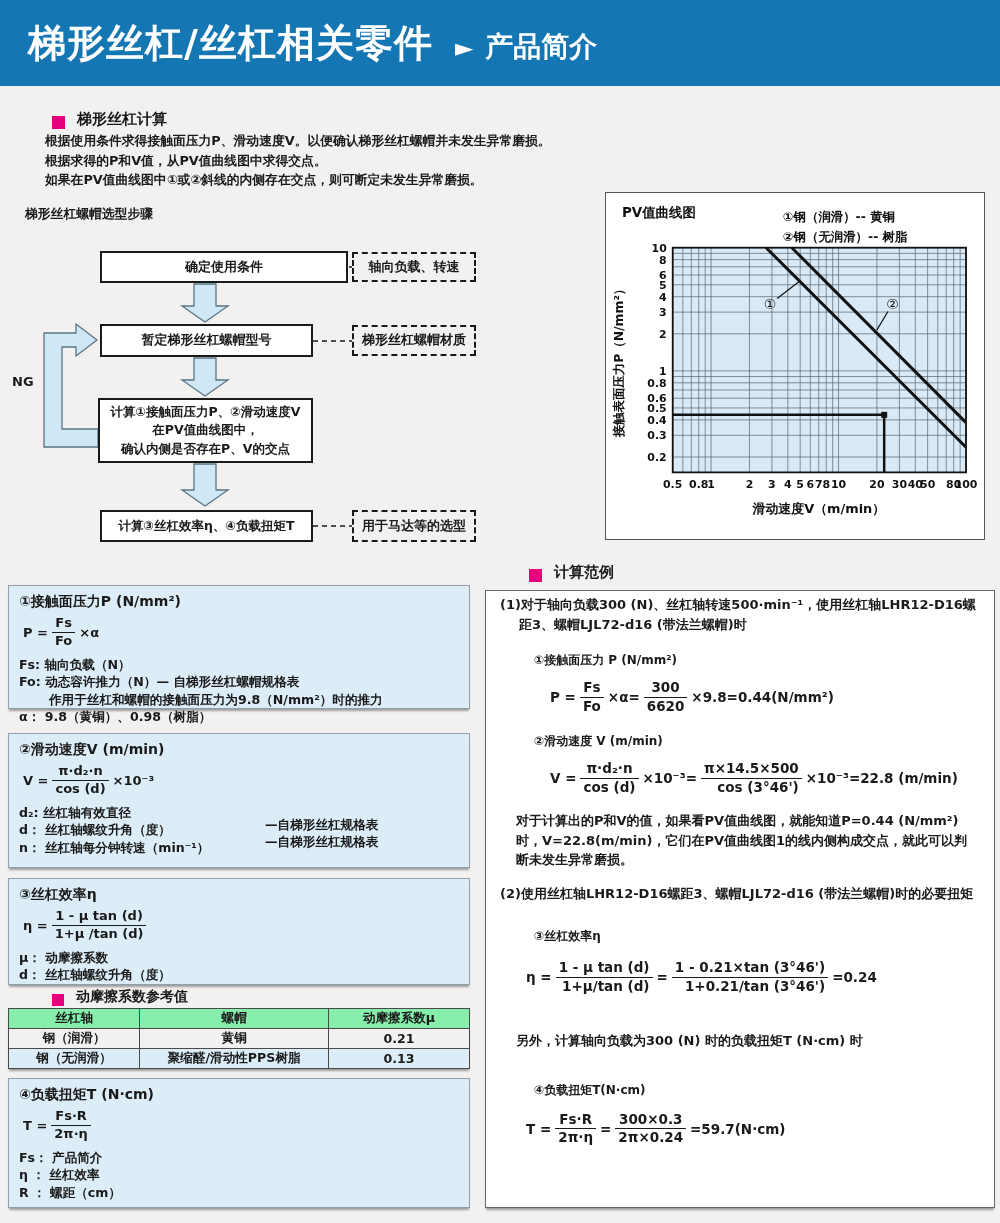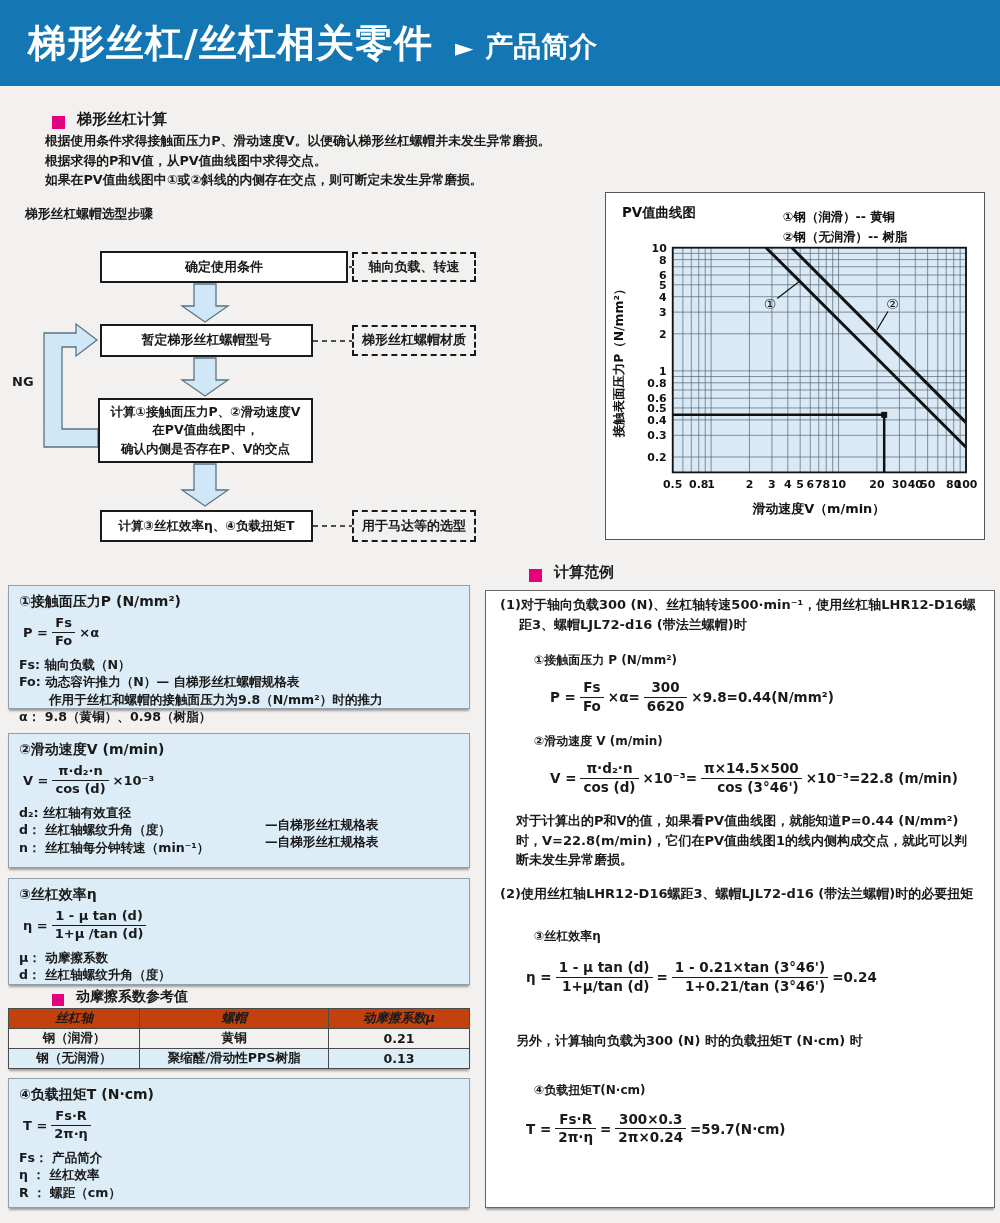--- a/index.html
+++ b/index.html
@@ -55,21 +55,21 @@
   .note{font-size:12.6px;font-weight:600;line-height:17.5px;}
   .note.indent{padding-left:30px;}
   .notes-wrap{position:relative;}
   .b2-right{position:absolute;left:238px;top:12px;margin-left:8px;}
   
   .fr-table{
     position:absolute;left:8px;top:1008px;width:462px;border-collapse:collapse;
     font-size:12.6px;text-align:center;box-shadow:0 3px 2px -1px rgba(0,0,0,0.35);
   }
   .fr-table td{border:1px solid #4a4a4a;padding:1px 4px;height:16px;font-weight:600;}
-  .fr-table .hrow td{background:#c2410c;font-weight:bold;font-style:italic;}
+  .fr-table .hrow td{background:#86efac;font-weight:bold;}
   .fr-table .r2 td{background:#dcedf8;}
   
   .ex-box{
     position:absolute;left:485px;top:590px;width:510px;height:618px;box-sizing:border-box;
     background:#fff;border:1.5px solid #666;padding:2px 12px;
     box-shadow:0 3px 2px -1px rgba(0,0,0,0.35);
     font-size:13px;font-weight:600;line-height:1.5;
   }
   .ex-box .hang{padding-left:19px;text-indent:-19px;margin:2px 0 0 2px;}
   .ex-box .st{margin:17px 0 0 36px;font-size:12px;}

